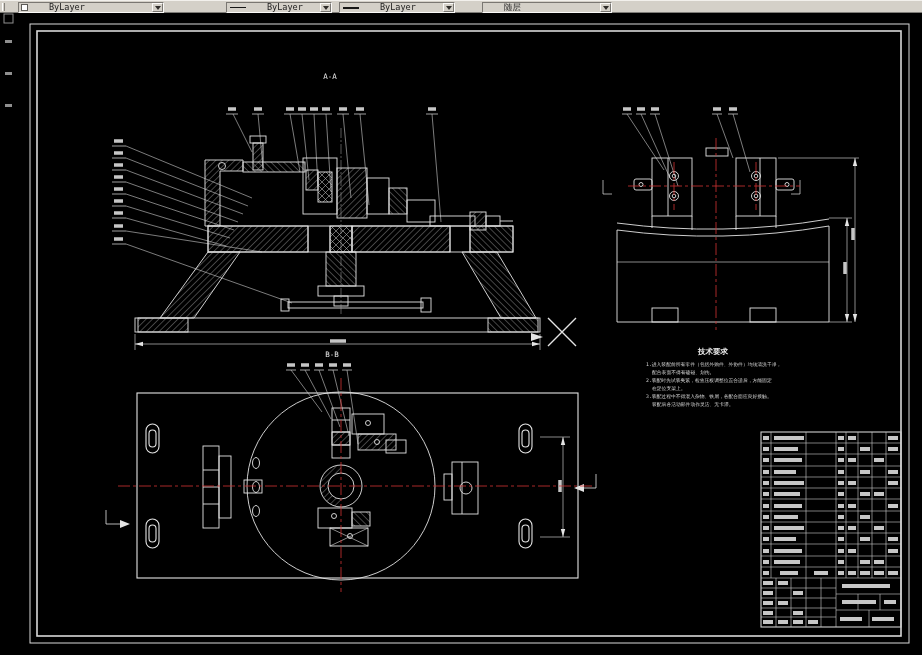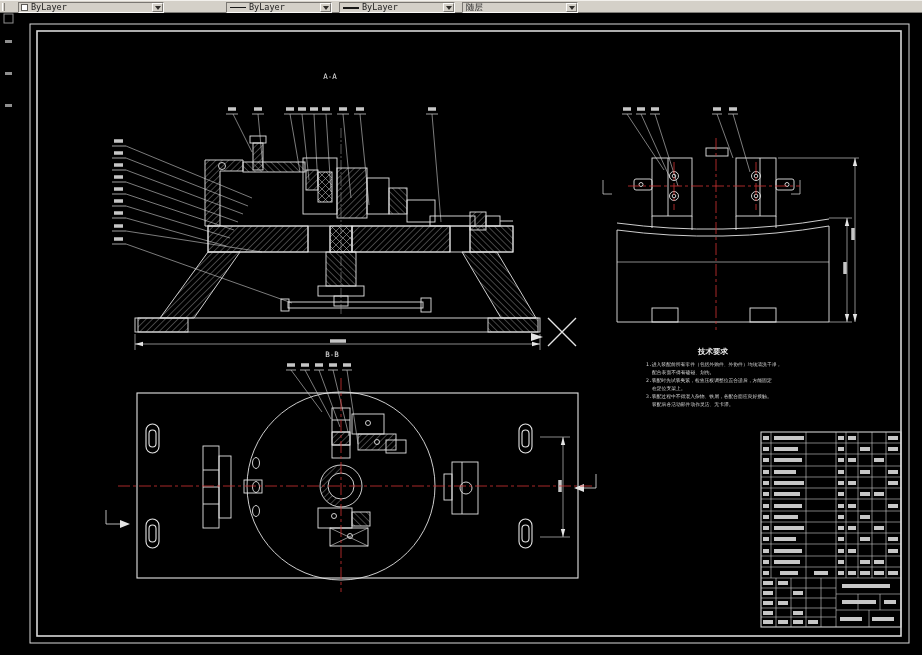--- a/index.html
+++ b/index.html
@@ -7,21 +7,21 @@
     font-family:"Liberation Sans",sans-serif}
   #screen{position:relative;width:922px;height:655px;background:#000}
   
   .toolbar{position:absolute;top:0;left:0;width:922px;height:13px;
     background:#d4d0c8;border-top:1px solid #f2f0ec;border-bottom:1px solid #7e7c78;z-index:5}
   .grip{position:absolute;left:2px;top:2px;width:3px;height:8px;
     border-left:1px solid #fff;border-right:1px solid #84817b}
   .combo{position:absolute;top:1px;height:11px;display:flex;align-items:center;
     background:#d4d0c8;border:1px solid;border-color:#7a7772 #fbfaf8 #fbfaf8 #7a7772;
     font-size:8.5px;color:#1a1a1a;font-family:"DejaVu Sans Mono",monospace}
-  .combo .txt{flex:1;padding-left:3px;white-space:nowrap;overflow:hidden;line-height:9px}
+  .combo .txt{flex:1;padding-left:21px;white-space:nowrap;overflow:hidden;line-height:9px}
   .combo .arrow{width:11px;height:9px;background:#d4d0c8;border:1px solid;
     border-color:#fbfaf8 #7a7772 #7a7772 #fbfaf8;display:flex;align-items:center;justify-content:center}
   .combo .arrow i{display:block;width:0;height:0;border-left:3px solid transparent;
     border-right:3px solid transparent;border-top:4px solid #2e2c29}
   .swatch{width:7px;height:7px;background:#fefefe;border:1px solid #5c5a56;margin-left:2px}
   .linesample{width:16px;height:1px;background:#161616;margin-left:3px}
   .weightsample{width:16px;height:2px;background:#161616;margin-left:3px}
   svg{position:absolute;top:0;left:0}
   svg text{font-family:"DejaVu Sans Mono","DejaVu Sans",monospace}
 </style>
@@ -50,21 +50,21 @@
     </div>
 
     <div class="combo" style="left:339px;width:116px">
       <span class="weightsample"></span>
       <span class="txt">ByLayer</span>
       <span class="arrow">
           <i></i>
         </span>
     </div>
 
-    <div class="combo" style="left:462px;width:116px">
+    <div class="combo" style="left:482px;width:130px">
       <span class="txt">随层</span>
       <span class="arrow">
           <i></i>
         </span>
     </div>
   </div>
 
   <svg width="922" height="655" viewBox="0 0 922 655">
     <defs>
       <pattern id="h1" patternUnits="userSpaceOnUse" width="4.5" height="4.5" patternTransform="rotate(45)">

